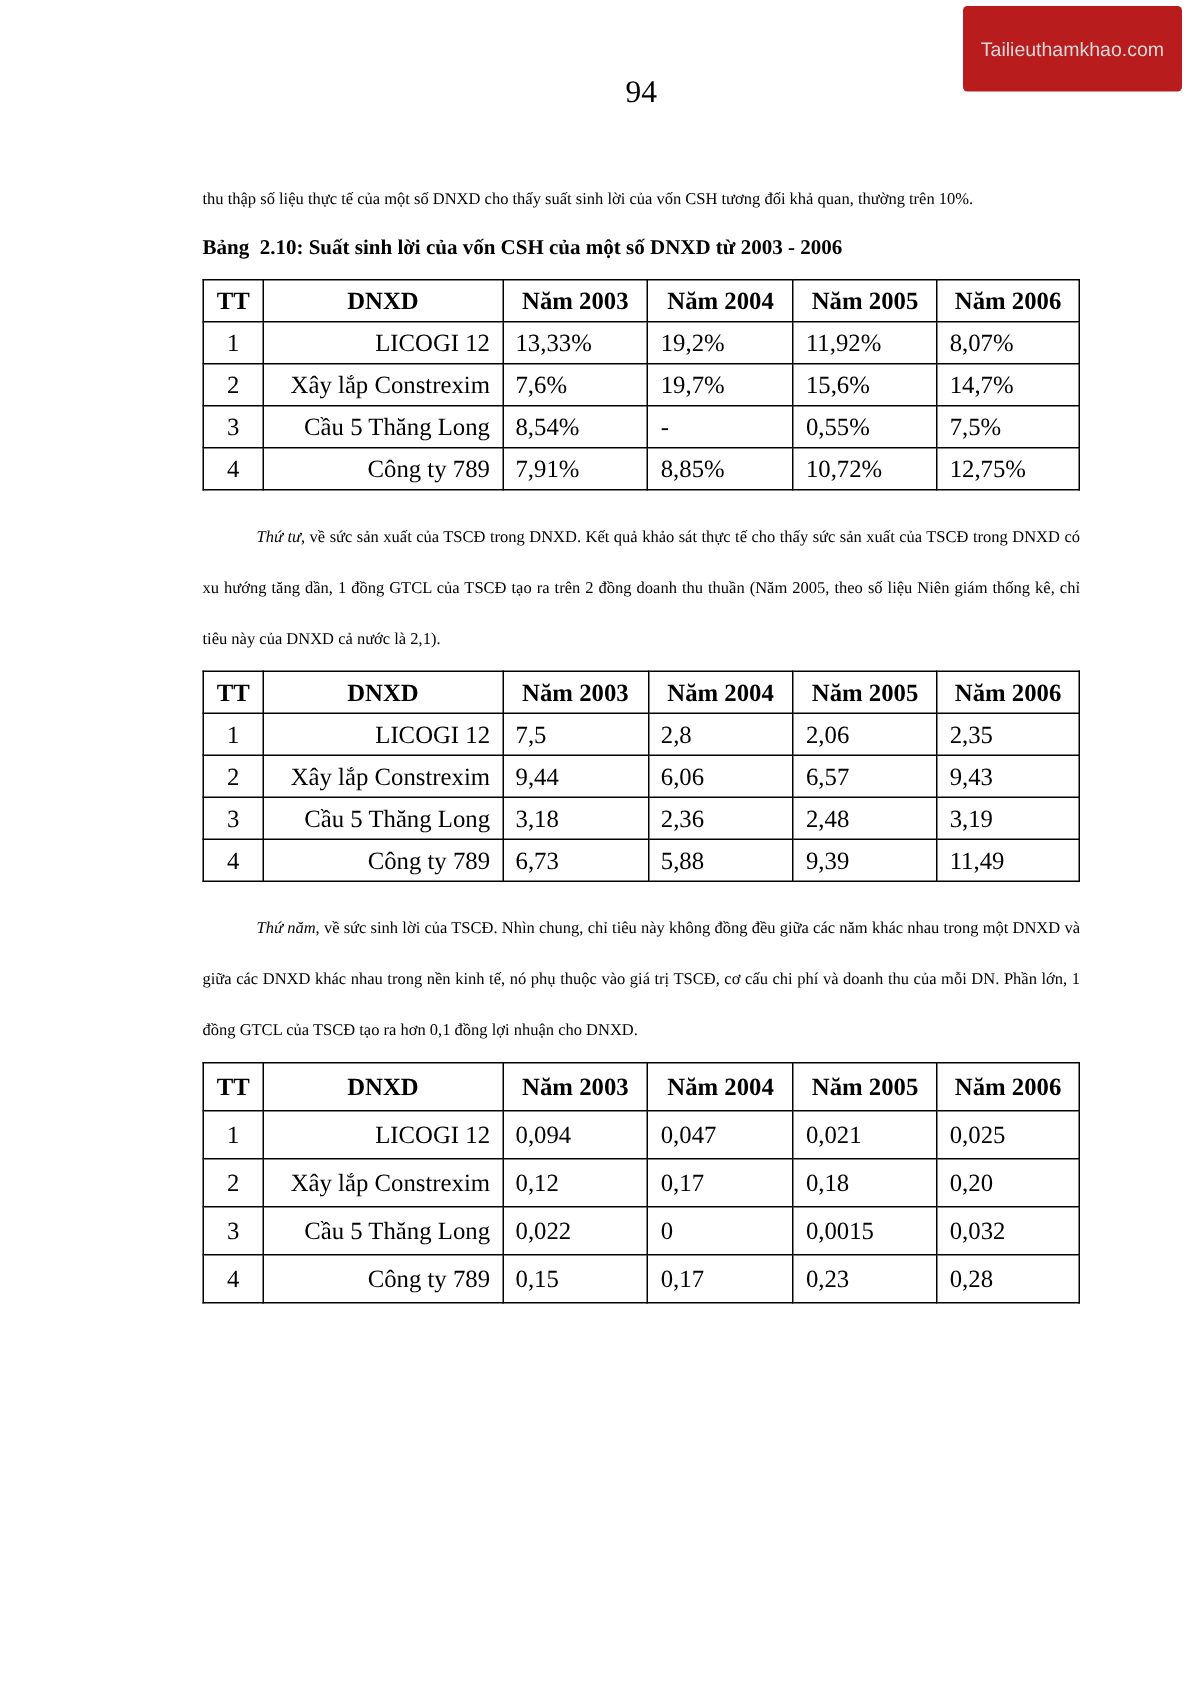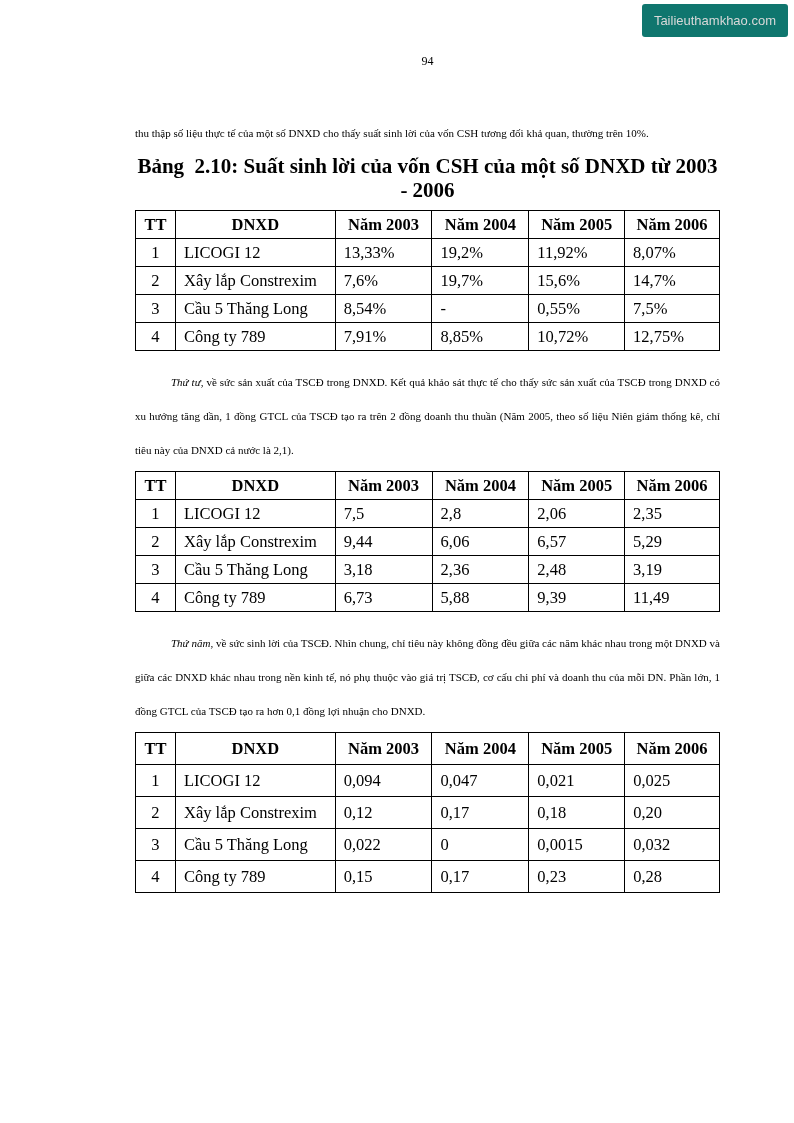--- a/index.html
+++ b/index.html
@@ -9,50 +9,49 @@
     background: #ffffff;
     color: #000;
     font-family: "Liberation Serif", "DejaVu Serif", serif;
     position: relative;
     overflow: hidden;
   }
   .watermark {
     position: absolute;
     top: 4px;
     right: 6px;
-    background: #0f766e;
+    background: #b91c1c;
     color: #d9d9d9;
     font-family: "Liberation Sans", sans-serif;
     font-size: 13px;
-    padding: 9px 12px;
+    padding: 21px 12px;
     border-radius: 3px;
     cursor: pointer;
   }
   .content {
     margin: 0 74px 0 135px;
     padding-top: 50px;
   }
   .page-number {
     text-align: center;
-    font-size: 12px;
+    font-size: 21px;
     height: 22px;
     line-height: 22px;
     margin-bottom: 44px;
   }
   p.body {
     font-size: 11px;
     line-height: 34px;
     text-align: justify;
     margin: 14px 0 4px 0;
   }
   p.body.indent { text-indent: 36px; }
   .caption {
     font-weight: bold;
-    text-align: center;
-    font-size: 21px;
+    font-size: 14px;
     line-height: 24px;
     margin: 0 0 8px 0;
     white-space: pre-wrap;
   }
   table.doc-table {
     width: 100%;
     border-collapse: collapse;
     margin: 0 0 8px 0;
     font-size: 16.5px;
   }
@@ -60,21 +59,21 @@
     border: 1px solid #000;
     padding: 3px 8px;
     height: 21px;
     line-height: 21px;
   }
   table.doc-table.roomy th, table.doc-table.roomy td {
     padding: 5px 8px;
   }
   table.doc-table th { font-weight: bold; }
   td.c-tt { text-align: center; }
-  td.c-name { text-align: left; padding-left: 8px; }
+  td.c-name { text-align: right; padding-left: 8px; }
   td.c-num { text-align: left; padding-right: 10px; }
   i.lead { font-style: italic; }
 </style>
 </head>
 <body>
 
 <div class="watermark">Tailieuthamkhao.com</div>
 
 <div class="content">
 
@@ -173,21 +172,21 @@
           <td class="c-num">2,8</td>
           <td class="c-num">2,06</td>
           <td class="c-num">2,35</td>
         </tr>
         <tr>
           <td class="c-tt">2</td>
           <td class="c-name">Xây lắp Constrexim</td>
           <td class="c-num">9,44</td>
           <td class="c-num">6,06</td>
           <td class="c-num">6,57</td>
-          <td class="c-num">5,29</td>
+          <td class="c-num">9,43</td>
         </tr>
         <tr>
           <td class="c-tt">3</td>
           <td class="c-name">Cầu 5 Thăng Long</td>
           <td class="c-num">3,18</td>
           <td class="c-num">2,36</td>
           <td class="c-num">2,48</td>
           <td class="c-num">3,19</td>
         </tr>
         <tr>

